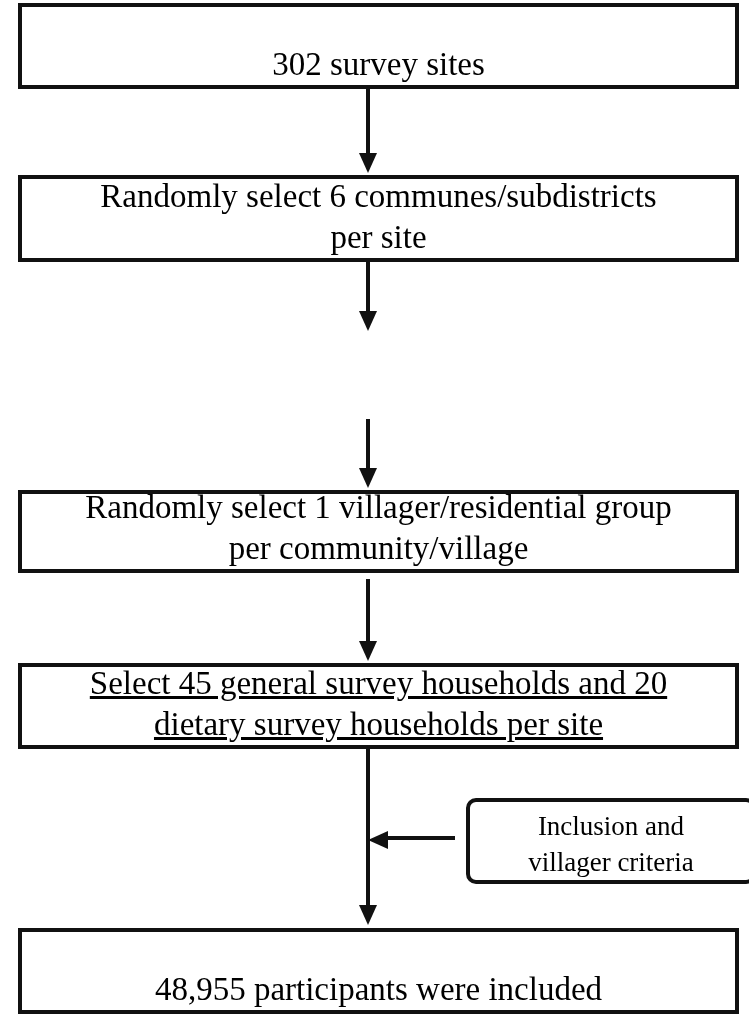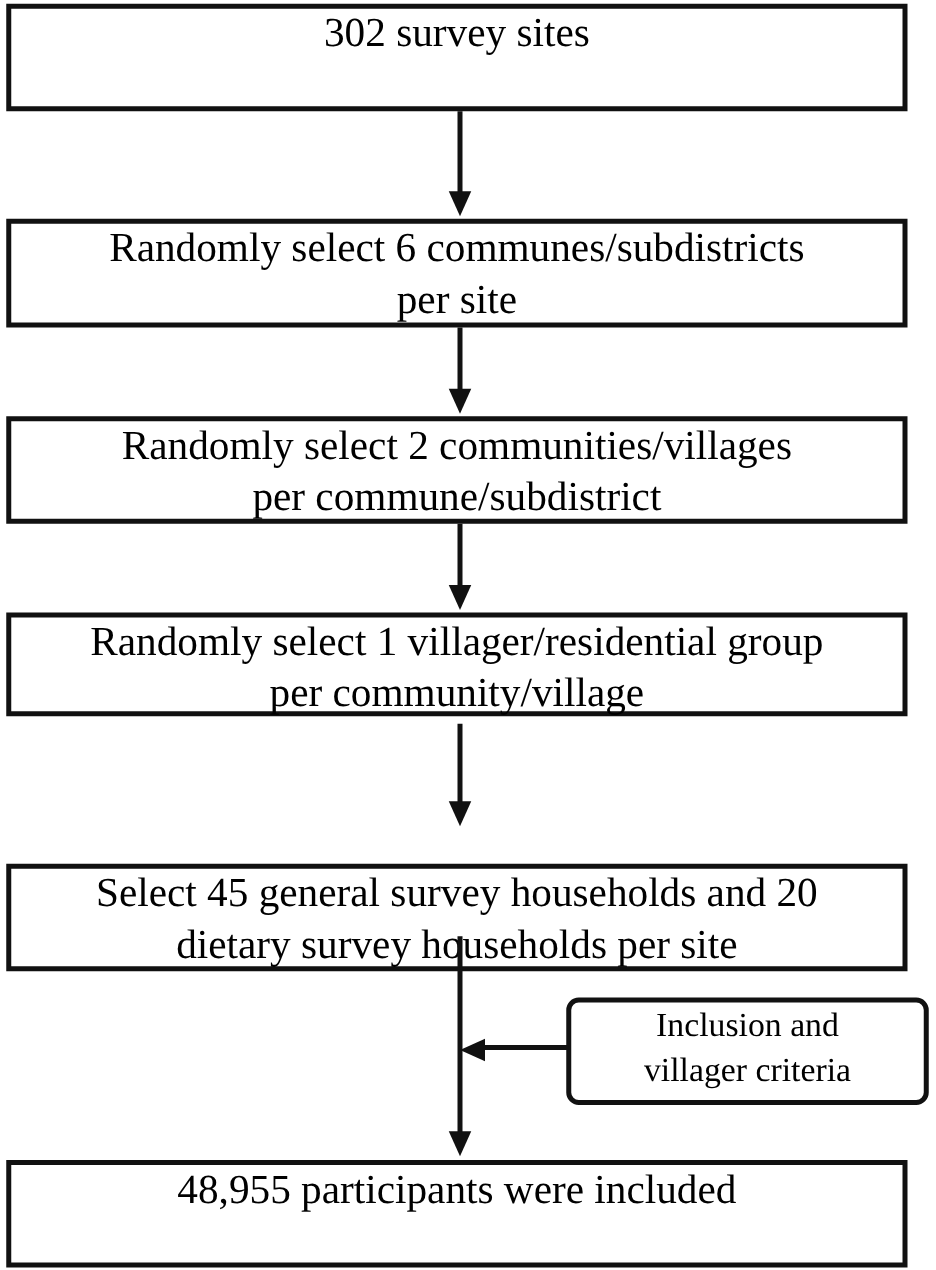--- a/index.html
+++ b/index.html
@@ -20,23 +20,24 @@
     overflow: hidden;
   }
 
   
   .node {
     position: absolute;
     box-sizing: border-box;
     border: 4px solid #111111;
     background: #ffffff;
     display: flex;
-    align-items: flex-start;
+    align-items: flex-end;
     justify-content: center;
     text-align: center;
+    margin-left: 13px;
   }
   .node .node-text {
     display: block;
     width: 100%;
     padding: 0 10px;
     box-sizing: border-box;
     font-size: 33px;
     line-height: 41px;
     letter-spacing: 0px;
     white-space: pre-line;
@@ -44,21 +45,21 @@
 
   .node-main {
     left: 5px;
     width: 721px;
   }
 
   .node-box1  { top: 3px;   height: 86px; }
   .node-box2  { top: 175px; height: 87px; }
   .node-box3  { top: 333px; height: 86px; }
   .node-box4  { top: 490px; height: 83px; }
-  .node-box5  { top: 691px; height: 86px; }
+  .node-box5  { top: 663px; height: 86px; text-decoration: underline; }
   .node-box6  { top: 928px; height: 86px; }
 
   .node-side {
     left: 453px;
     top: 798px;
     width: 290px;
     height: 86px;
     border-radius: 10px;
     border-width: 4px;
   }
@@ -130,24 +131,20 @@
   <div class="arrow-down arrowhead1"></div>
 
   <div class="node node-main node-box2">
     <span class="node-text">Randomly select 6 communes/subdistricts
 per site</span>
   </div>
 
   <div class="vline conn2"></div>
   <div class="arrow-down arrowhead2"></div>
 
-  <div class="node node-main node-box3">
-    <span class="node-text">Randomly select 2 communities/villages
-per commune/subdistrict</span>
-  </div>
 
   <div class="vline conn3"></div>
   <div class="arrow-down arrowhead3"></div>
 
   <div class="node node-main node-box4">
     <span class="node-text">Randomly select 1 villager/residential group
 per community/village</span>
   </div>
 
   <div class="vline conn4"></div>

